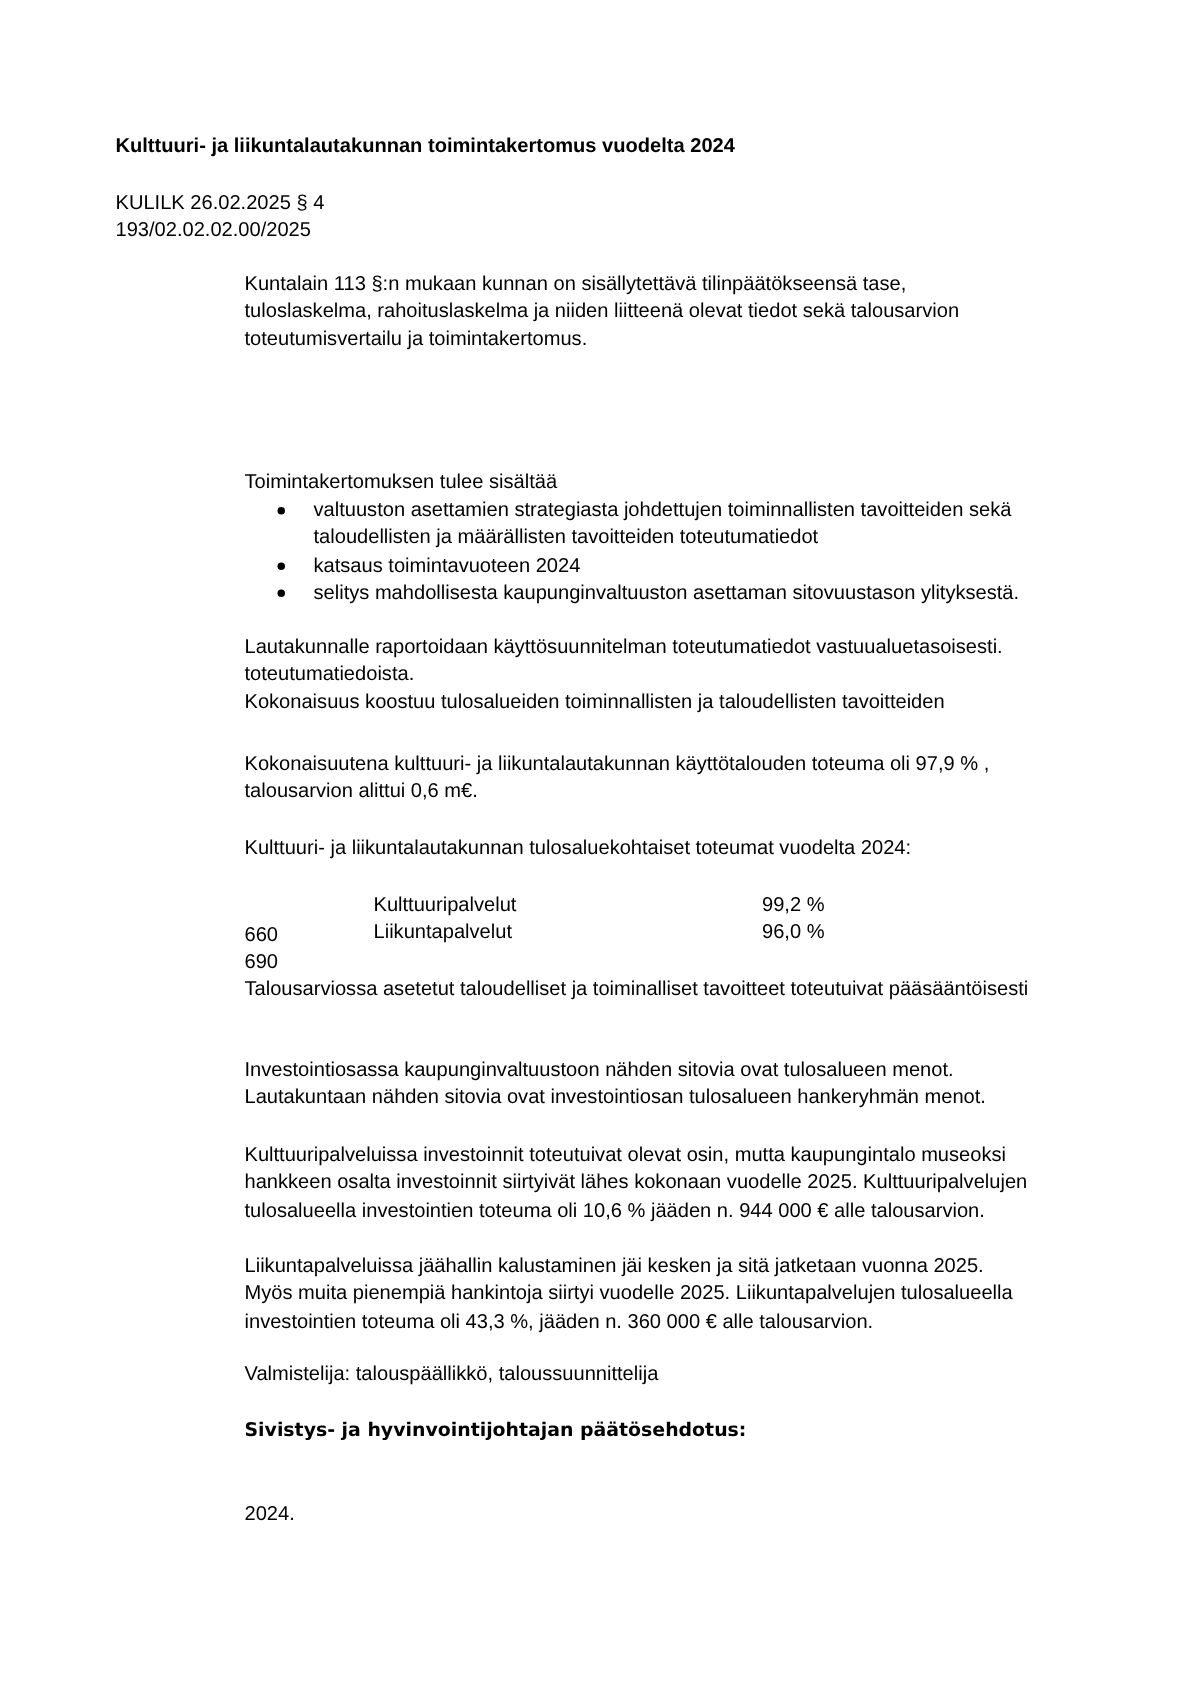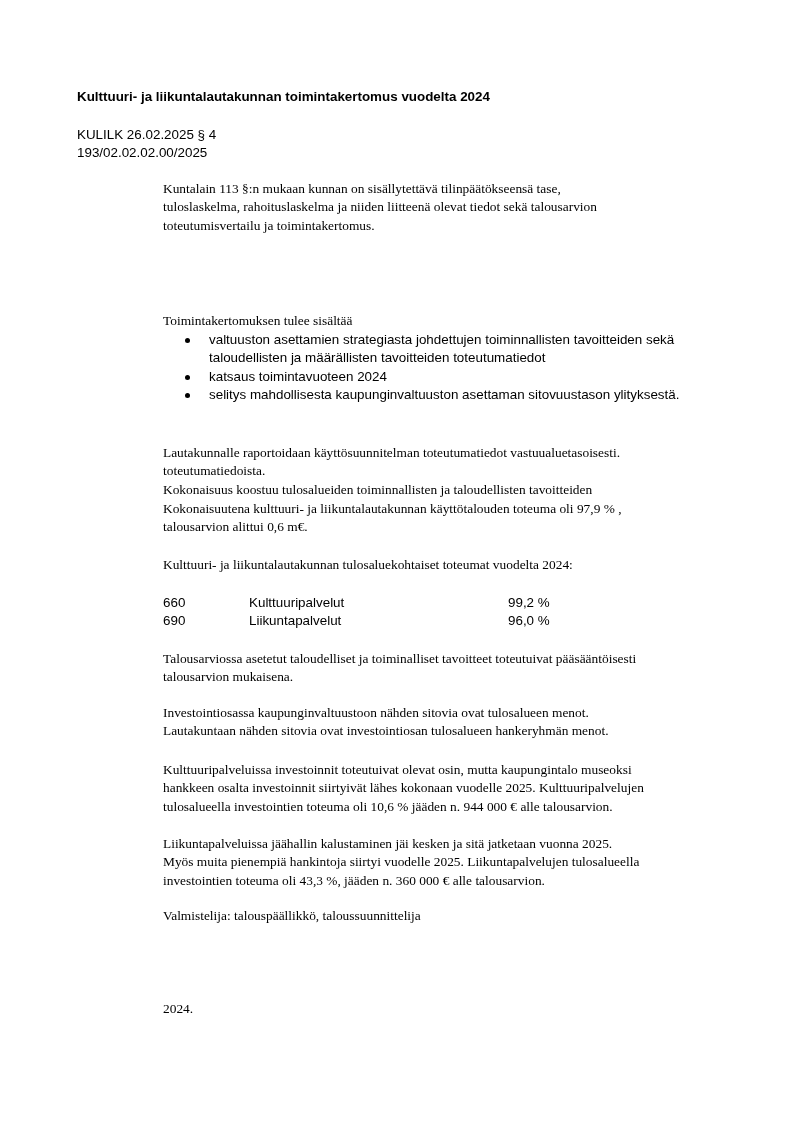--- a/index.html
+++ b/index.html
@@ -9,30 +9,30 @@
       font-size: 13.4px;
     }
     .page { position: absolute; left: 0; top: 0; width: 794px; height: 936px; background: #fff; }
     .title {
       position: absolute; left: 77px; top: 89px;
       font-weight: bold; font-size: 13.4px; white-space: nowrap;
     }
     .meta { position: absolute; left: 77px; top: 126px; line-height: 18px; }
     .meta div { white-space: nowrap; }
     .body { position: absolute; left: 163px; width: 580px; line-height: 18.4px; }
-    .body p { margin: 0; white-space: nowrap; font-family: Liberation Serif, serif; }
+    .body p { margin: 0; white-space: nowrap; }
     .bullets { position: absolute; left: 163px; top: 331px; line-height: 18.4px; }
     .bullet-row { position: relative; padding-left: 46px; white-space: nowrap; }
     .bullet-row .dot {
       position: absolute; left: 22px; top: 7px; width: 5px; height: 5px;
       background: #000; border-radius: 50%;
     }
     .ttable { position: absolute; left: 163px; top: 594px; line-height: 18.4px; }
     .trow { position: relative; height: 18.4px; white-space: nowrap; }
-    .trow .code { position: absolute; left: 0; }
+    .trow .code { position: absolute; left: 0; margin-top: 20px; }
     .trow .name { position: absolute; left: 86px; }
     .trow .pct { position: absolute; left: 345px; }
     .bold-sub { font-weight: bold; font-family: "DejaVu Sans", sans-serif; font-size: 12.6px; }
   </style>
 </head>
 <body>
 
 <div class="page">
 
   <div class="title">Kulttuuri- ja liikuntalautakunnan toimintakertomus vuodelta 2024</div>
@@ -62,21 +62,21 @@
     <div class="bullet-row">
       <span class="dot"></span>
       <div>katsaus toimintavuoteen 2024</div>
     </div>
     <div class="bullet-row">
       <span class="dot"></span>
       <div>selitys mahdollisesta kaupunginvaltuuston  asettaman sitovuustason ylityksestä.</div>
     </div>
   </div>
 
-  <div class="body" style="top:444px">
+  <div class="body" style="top:422px">
     <p>Lautakunnalle raportoidaan käyttösuunnitelman toteutumatiedot vastuualuetasoisesti.</p>
     <p>toteutumatiedoista.</p>
     <p>Kokonaisuus koostuu tulosalueiden toiminnallisten ja taloudellisten tavoitteiden</p>
   </div>
 
   <div class="body" style="top:500px">
     <p>Kokonaisuutena kulttuuri- ja liikuntalautakunnan käyttötalouden toteuma oli 97,9 % ,</p>
     <p>talousarvion alittui 0,6 m€.</p>
   </div>
 
@@ -92,21 +92,20 @@
     </div>
     <div class="trow">
       <span class="code">690</span>
       <span class="name">Liikuntapalvelut</span>
       <span class="pct">96,0 %</span>
     </div>
   </div>
 
   <div class="body" style="top:650px">
     <p>Talousarviossa asetetut taloudelliset ja toiminalliset tavoitteet toteutuivat pääsääntöisesti</p>
-    <p>talousarvion mukaisena.</p>
   </div>
 
   <div class="body" style="top:704px">
     <p>Investointiosassa kaupunginvaltuustoon  nähden sitovia ovat tulosalueen menot.</p>
     <p>Lautakuntaan nähden sitovia ovat investointiosan tulosalueen hankeryhmän menot.</p>
   </div>
 
   <div class="body" style="top:761px">
     <p>Kulttuuripalveluissa investoinnit toteutuivat olevat osin, mutta kaupungintalo  museoksi</p>
     <p>hankkeen osalta investoinnit siirtyivät lähes kokonaan vuodelle 2025. Kulttuuripalvelujen</p>
@@ -117,19 +116,20 @@
     <p>Liikuntapalveluissa jäähallin kalustaminen jäi kesken ja sitä jatketaan vuonna 2025.</p>
     <p>Myös muita pienempiä hankintoja siirtyi vuodelle 2025.  Liikuntapalvelujen  tulosalueella</p>
     <p>investointien toteuma oli 43,3 %, jääden n. 360 000 € alle talousarvion.</p>
   </div>
 
   <div class="body" style="top:907px">
     <p>Valmistelija: talouspäällikkö, taloussuunnittelija</p>
   </div>
 
   <div class="body" style="top:944px">
+    <p class="bold-sub">Sivistys- ja hyvinvointijohtajan päätösehdotus:</p>
   </div>
 
   <div class="body" style="top:1000px">
     <p>2024.</p>
   </div>
 
 </div>
 
 </body></html>

